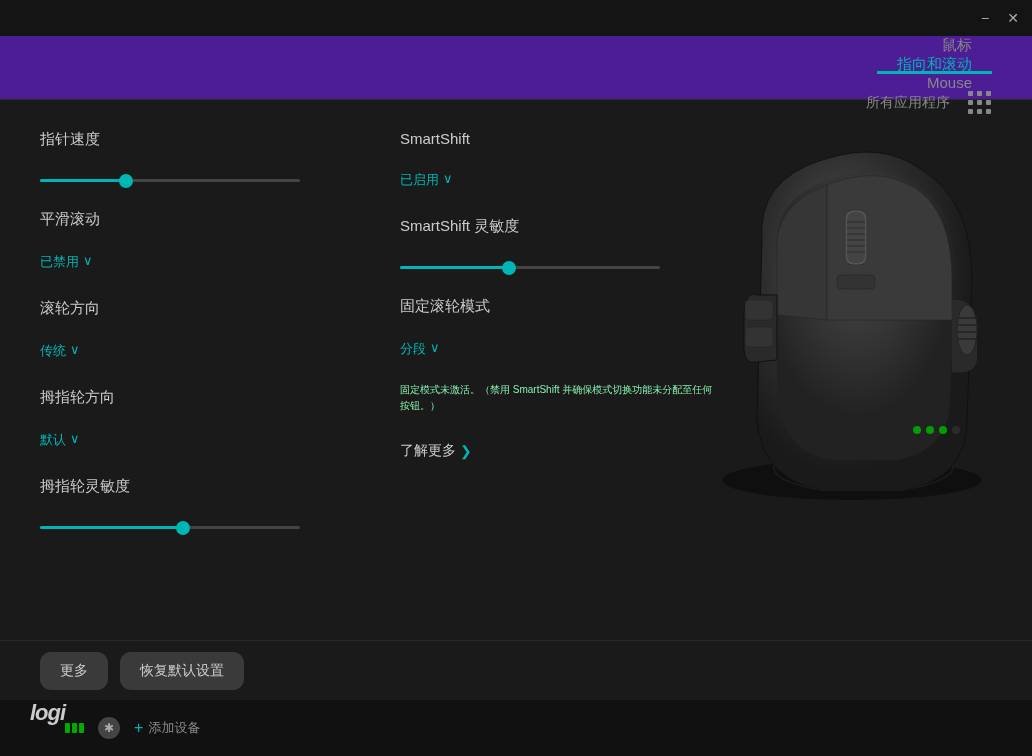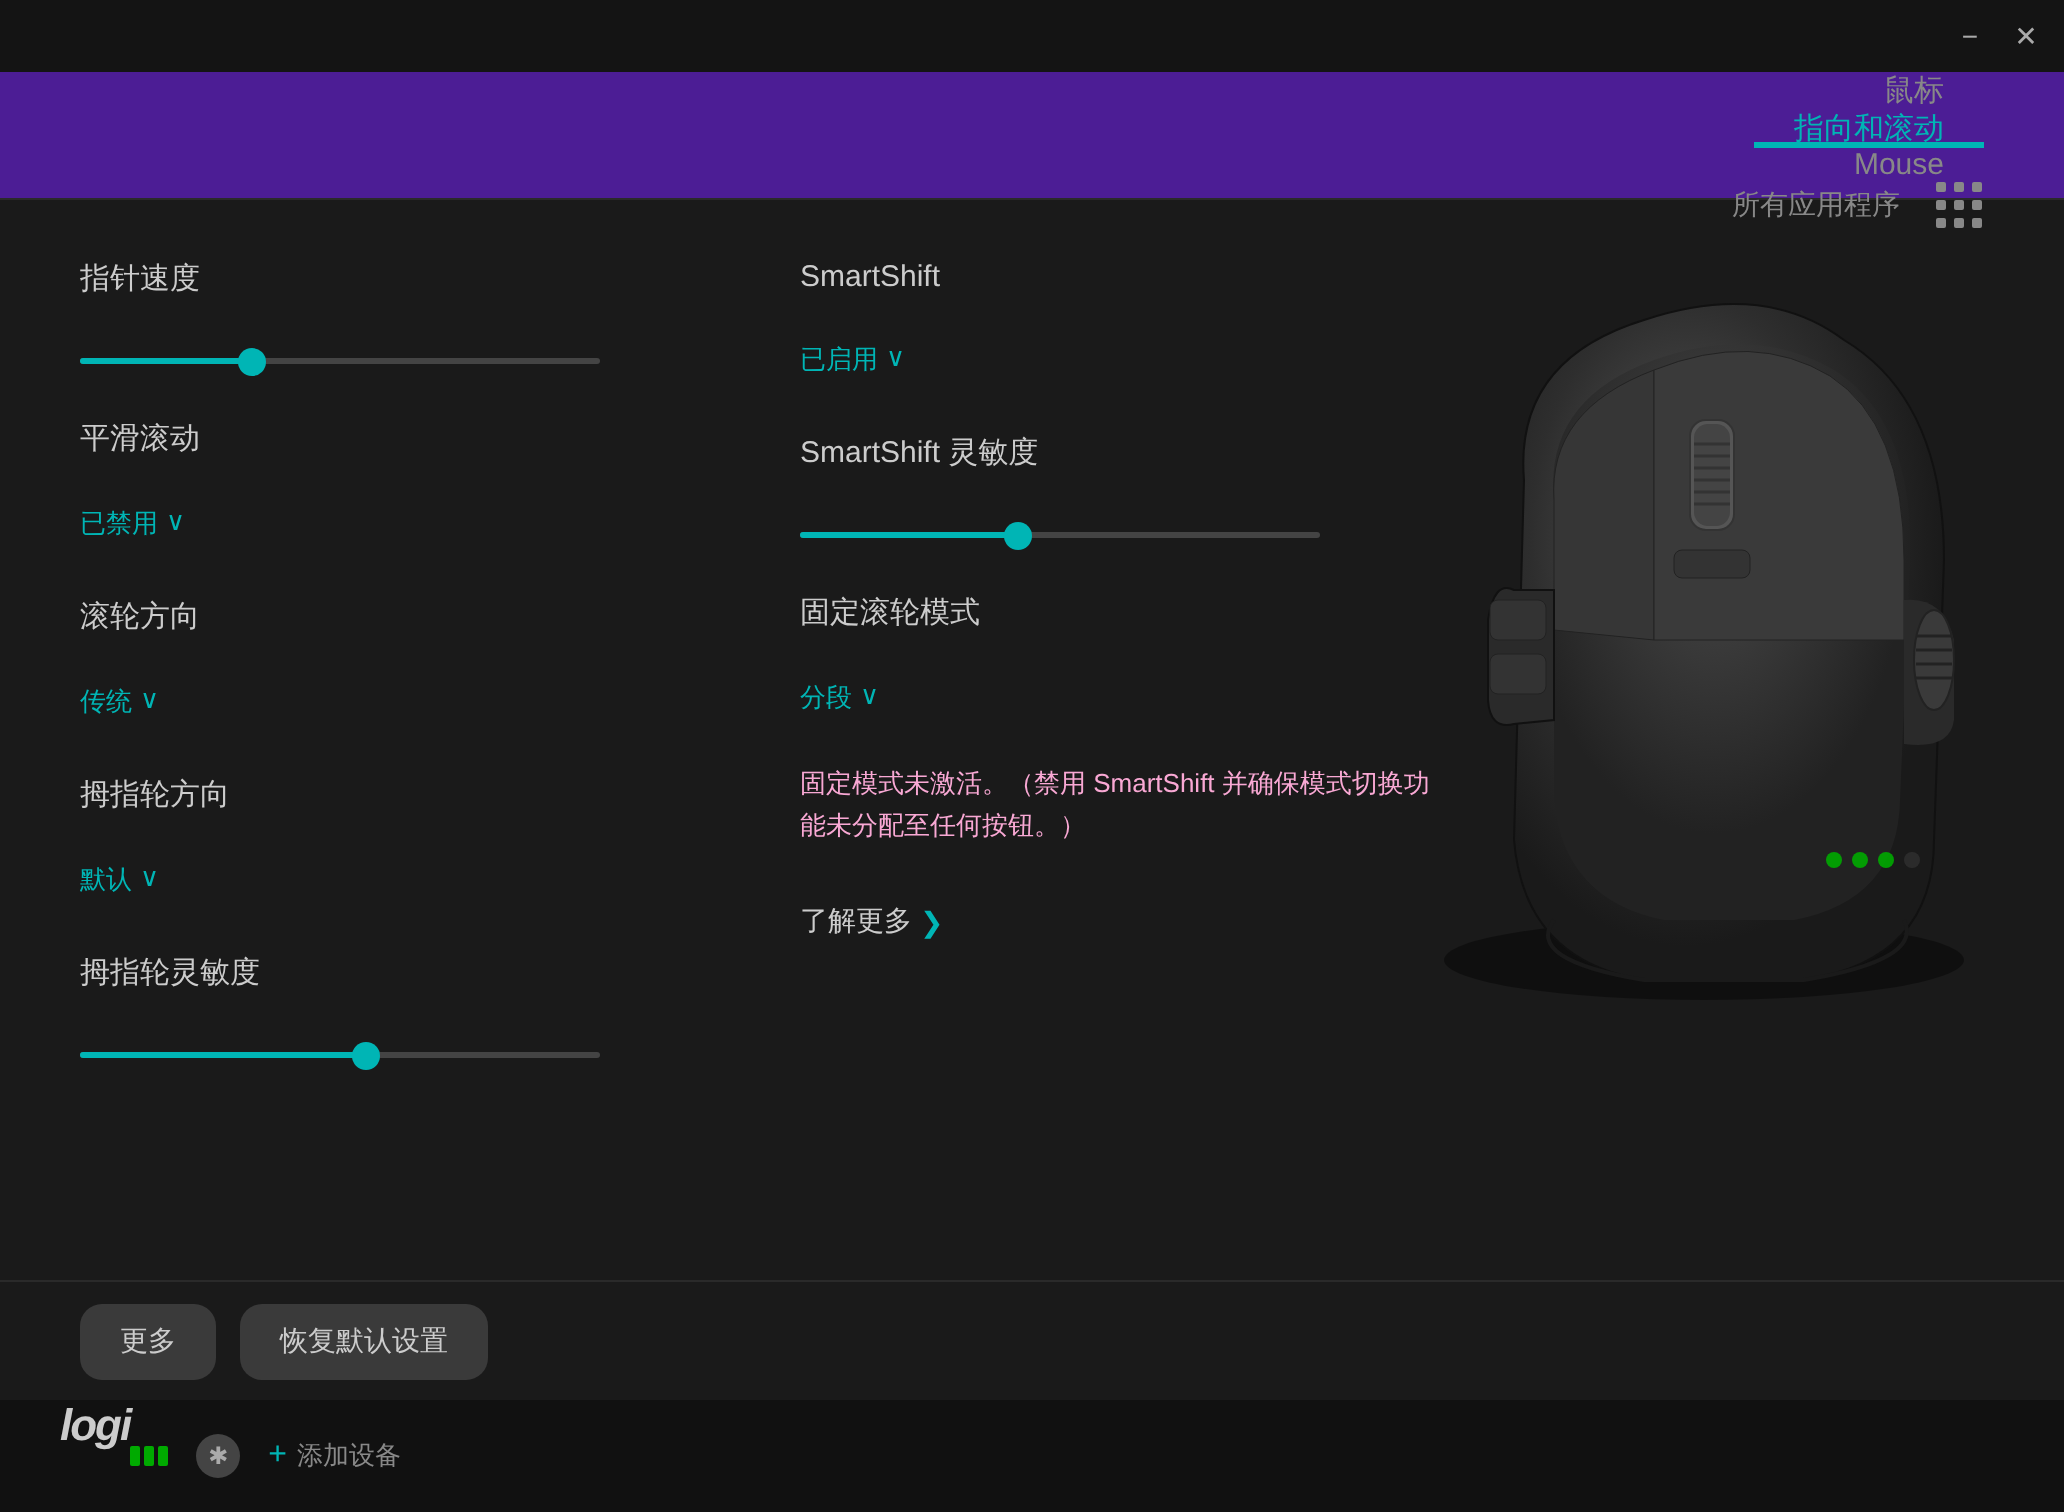--- a/index.html
+++ b/index.html
@@ -239,22 +239,22 @@
       font-size: 13px;
       color: #888;
       cursor: pointer;
       display: flex;
       align-items: center;
       gap: 5px;
     }
 
     
     .info-text {
-      font-size: 13px;
-      color: #f9a8d4;
+      font-size: 10px;
+      color: #86efac;
       line-height: 1.6;
       max-width: 320px;
     }
     .learn-more {
       font-size: 14px;
       color: #ccc;
       cursor: pointer;
       display: flex;
       align-items: center;
       gap: 4px;

